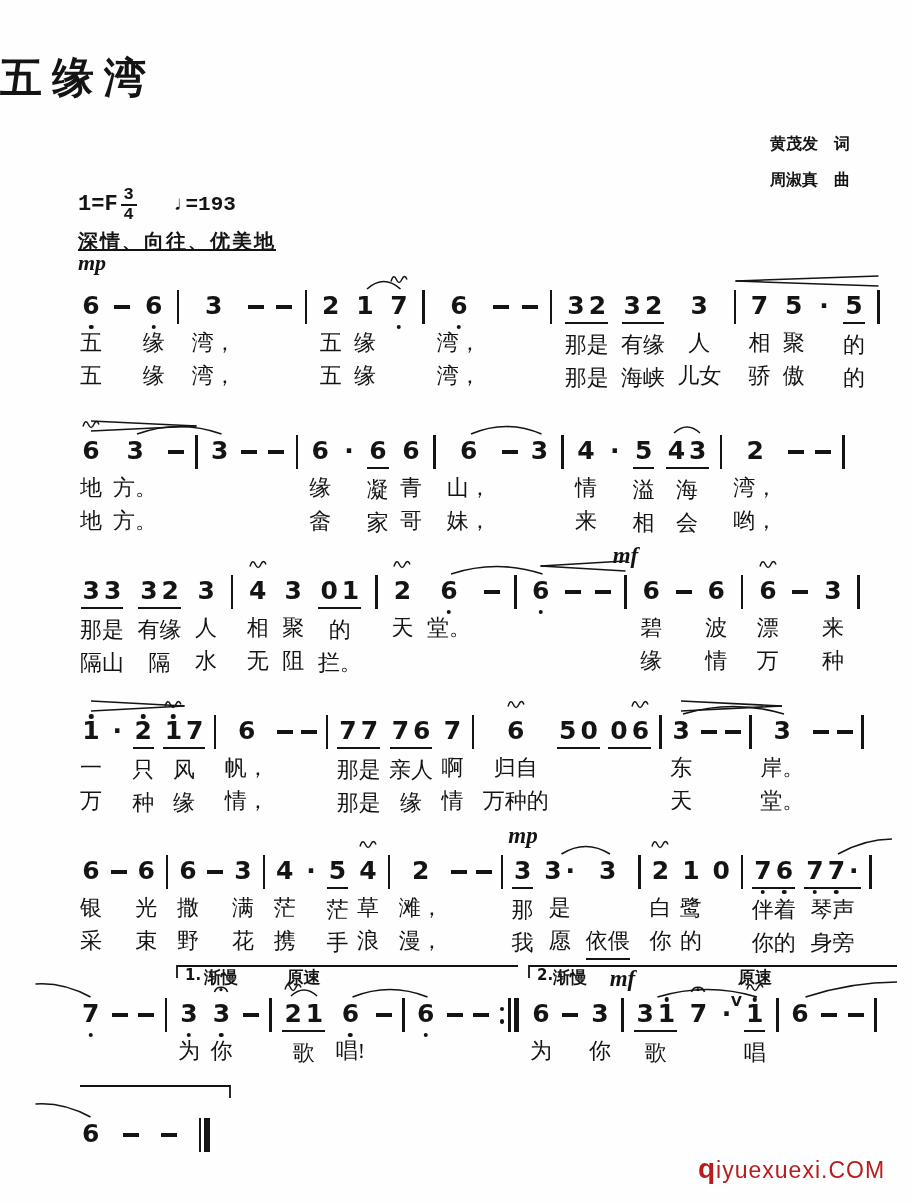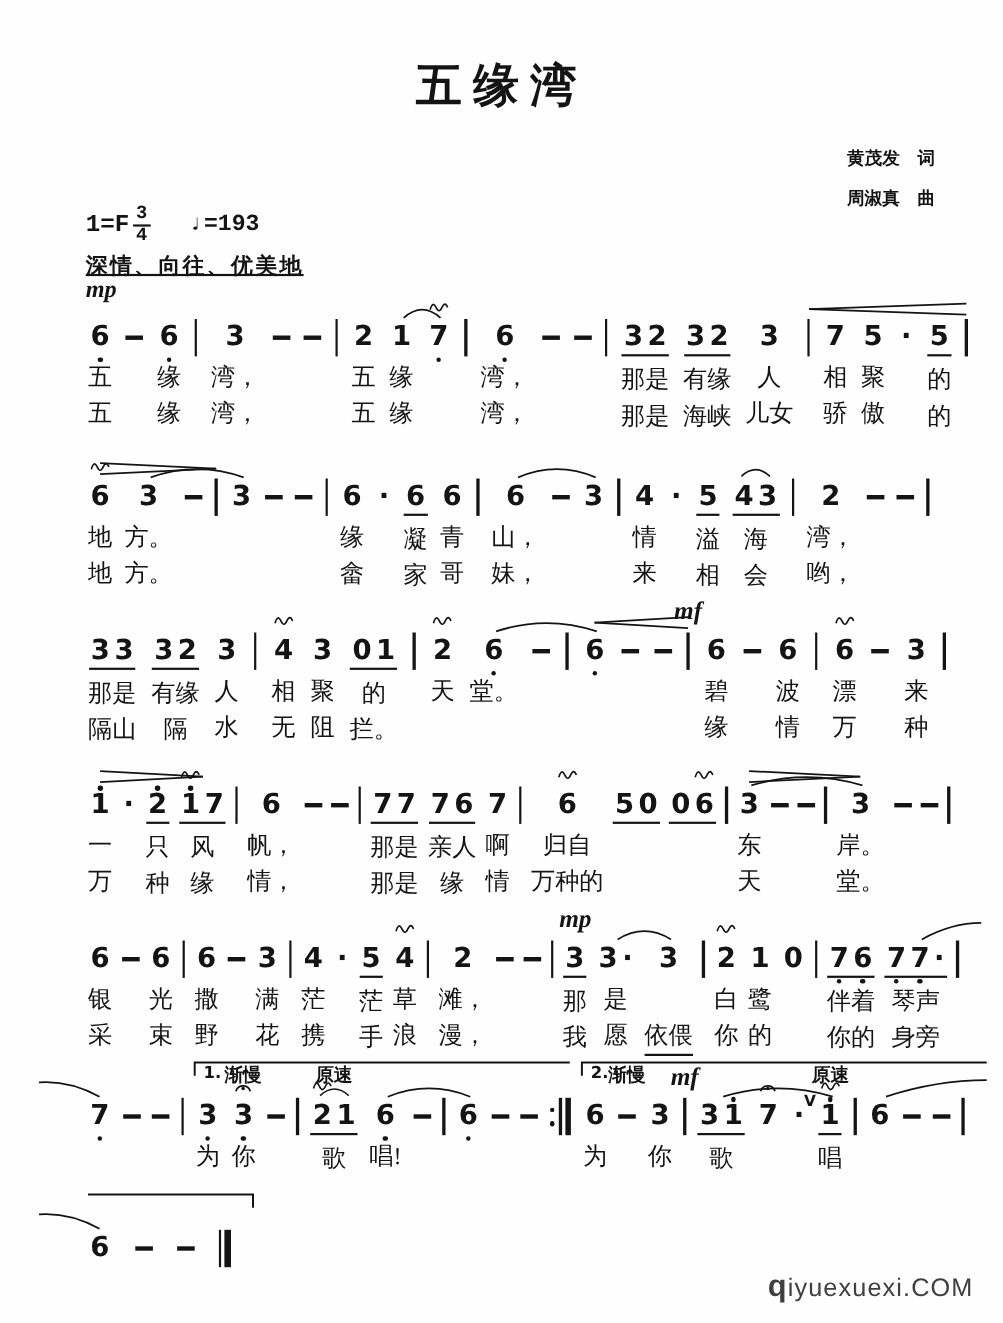--- a/index.html
+++ b/index.html
@@ -1,18 +1,18 @@
 <!DOCTYPE html>
 <html><head>
 <meta charset="utf-8">
 <style>
   html,body{margin:0;padding:0;background:#fff;}
   .page{position:relative;width:912px;height:1203px;background:#fefefe;overflow:hidden;
         font-family:"Liberation Serif",serif;color:#141414;}
-  .title{position:absolute;top:50px;left:0;width:100%;margin:0;text-align:center;
+  .title{position:absolute;top:50px;left:0;width:100%;margin:0;text-align:left;
          font-size:42px;font-weight:bold;letter-spacing:10px;}
   .credit{position:absolute;left:770px;font-size:16px;font-weight:600;white-space:nowrap;}
   .c1{top:134px}.c2{top:170px}
   .keyline{position:absolute;left:78px;top:186px;display:flex;align-items:center;
            font-family:Liberation Mono, monospace;font-weight:bold;font-size:22px;}
   .frac{display:inline-flex;flex-direction:column;align-items:center;font-size:17px;
         line-height:1.05;margin-left:3px;}
   .frac .fn{border-bottom:2px solid #141414;padding:0 3px;}
   .tempo{margin-left:36px;display:inline-flex;align-items:center;font-size:21px;}
   .expression{position:absolute;left:78px;top:228px;font-size:20px;font-weight:bold;letter-spacing:2px;text-decoration:underline;}
@@ -1131,14 +1131,14 @@
           </div>
           <div class="col barcol">
             <div class="bar">
               <div class="bl-thin"></div>
               <div class="bl-thick"></div>
             </div>
           </div>
         </div>
       </div>
     </div>
-  <div class="watermark" style="color: #404040;">qiyuexuexi.COM</div>
+  <div class="watermark" style="color: #b91c1c;">qiyuexuexi.COM</div>
 </div>
 
 </body></html>

